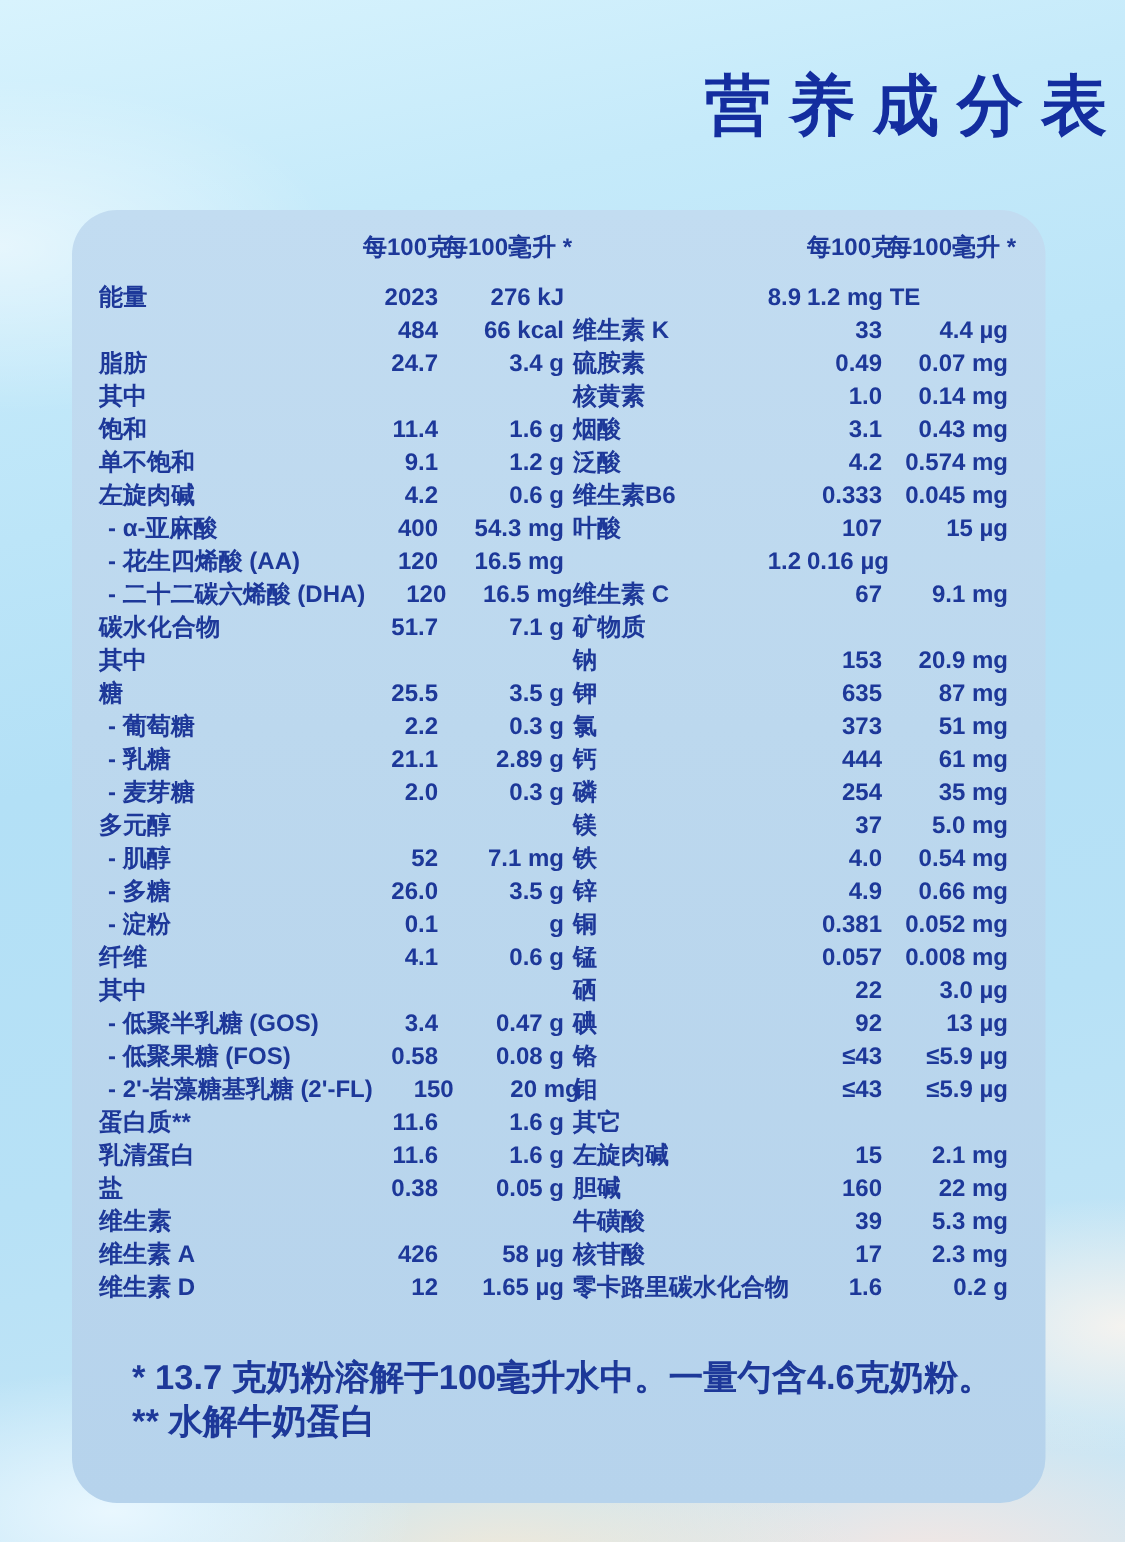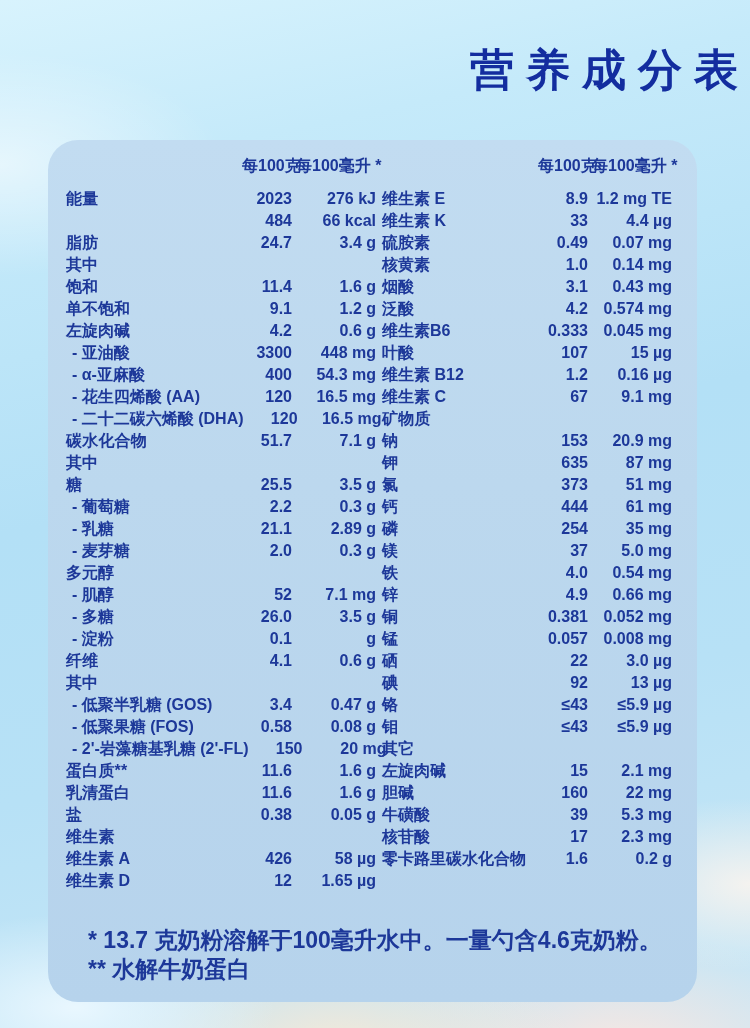--- a/index.html
+++ b/index.html
@@ -124,25 +124,20 @@
               <div class="label">单不饱和</div>
               <div class="val g">9.1</div>
               <div class="val ml">1.2 g</div>
             </div>
             <div class="row">
               <div class="label">左旋肉碱</div>
               <div class="val g">4.2</div>
               <div class="val ml">0.6 g</div>
             </div>
             <div class="row sub">
-              <div class="label">- 亚油酸</div>
-              <div class="val g">3300</div>
-              <div class="val ml">448 mg</div>
-            </div>
-            <div class="row sub">
               <div class="label">- α-亚麻酸</div>
               <div class="val g">400</div>
               <div class="val ml">54.3 mg</div>
             </div>
             <div class="row sub">
               <div class="label">- 花生四烯酸 (AA)</div>
               <div class="val g">120</div>
               <div class="val ml">16.5 mg</div>
             </div>
             <div class="row sub">
@@ -259,21 +254,20 @@
       </div>
 
       <div class="half right">
         <div class="row hdr-row">
           <div class="label"></div>
           <div class="val hdr">每100克</div>
           <div class="val hdr">每100毫升 *</div>
         </div>
         <div id="right-rows">
             <div class="row">
-              <div class="label">维生素 E</div>
               <div class="val g">8.9</div>
               <div class="val ml">1.2 mg TE</div>
             </div>
             <div class="row">
               <div class="label">维生素 K</div>
               <div class="val g">33</div>
               <div class="val ml">4.4 µg</div>
             </div>
             <div class="row">
               <div class="label">硫胺素</div>
@@ -299,21 +293,20 @@
               <div class="label">维生素B6</div>
               <div class="val g">0.333</div>
               <div class="val ml">0.045 mg</div>
             </div>
             <div class="row">
               <div class="label">叶酸</div>
               <div class="val g">107</div>
               <div class="val ml">15 µg</div>
             </div>
             <div class="row">
-              <div class="label">维生素 B12</div>
               <div class="val g">1.2</div>
               <div class="val ml">0.16 µg</div>
             </div>
             <div class="row">
               <div class="label">维生素 C</div>
               <div class="val g">67</div>
               <div class="val ml">9.1 mg</div>
             </div>
             <div class="row section">
               <div class="label">矿物质</div>

